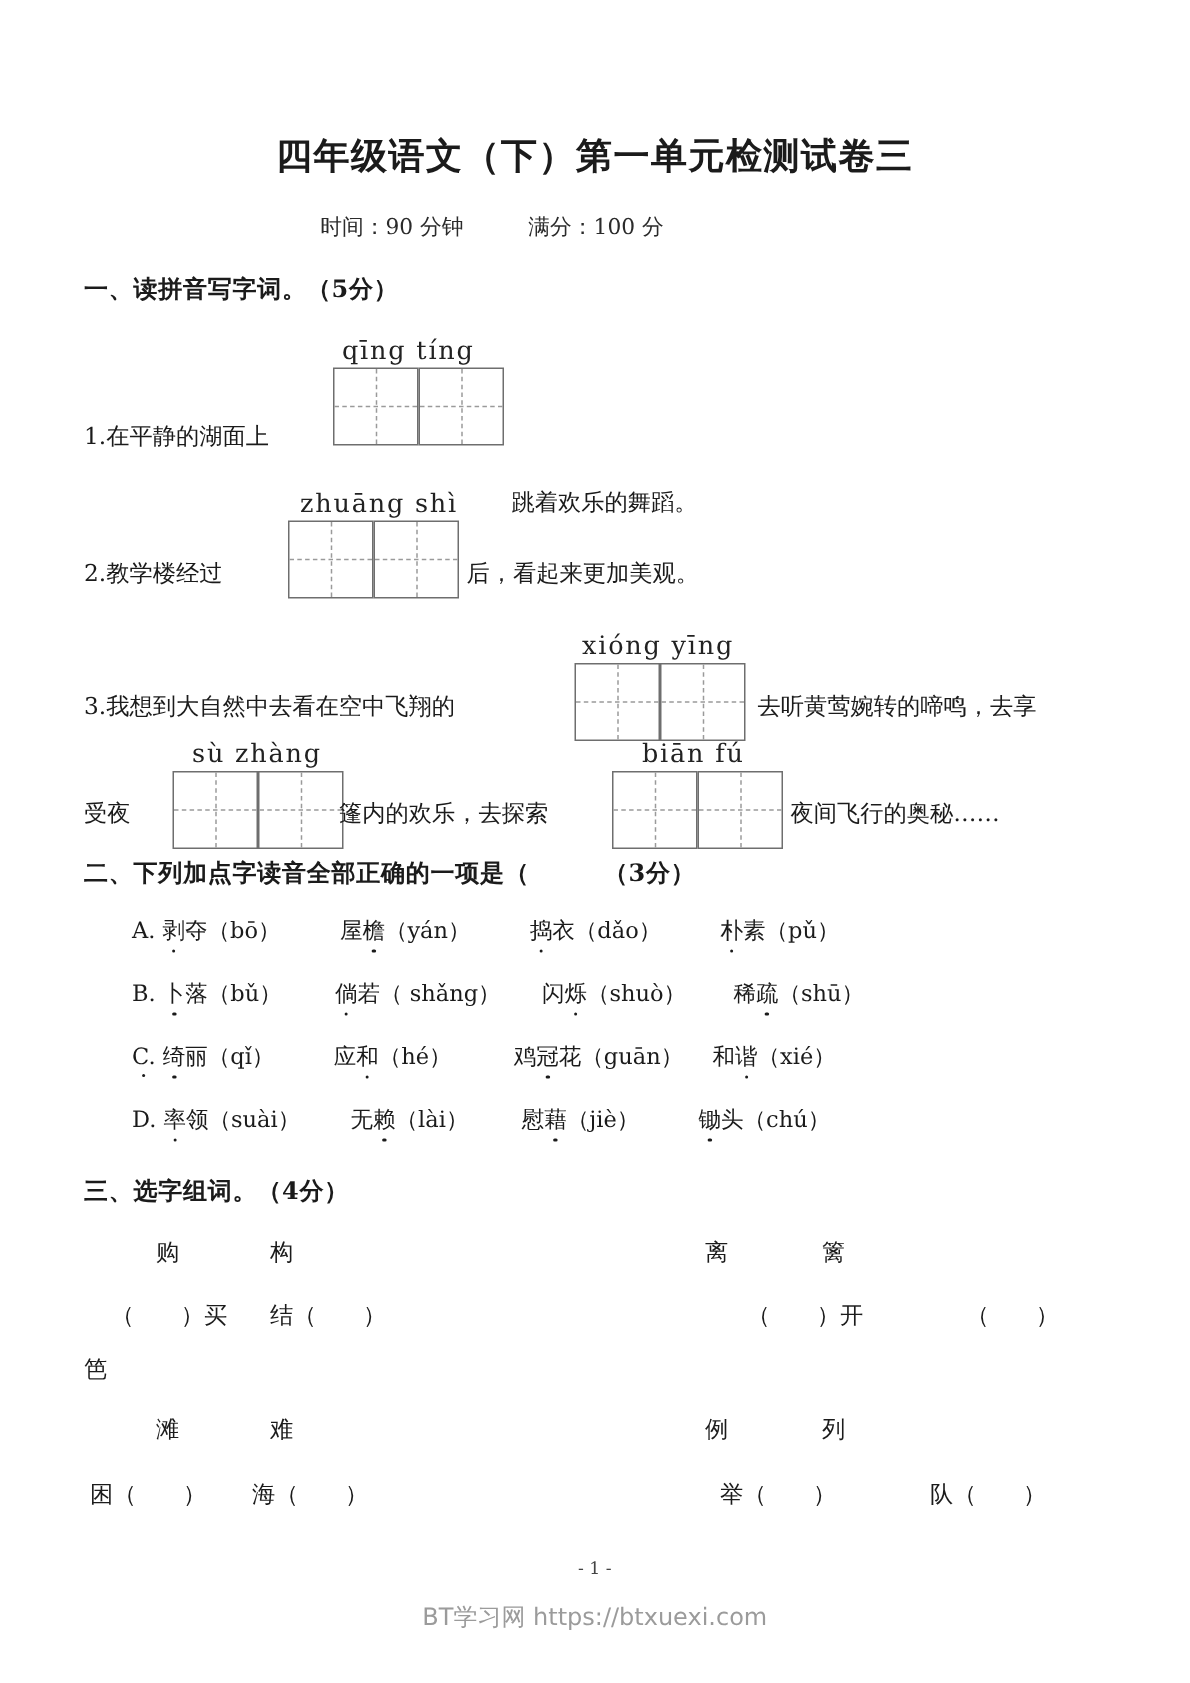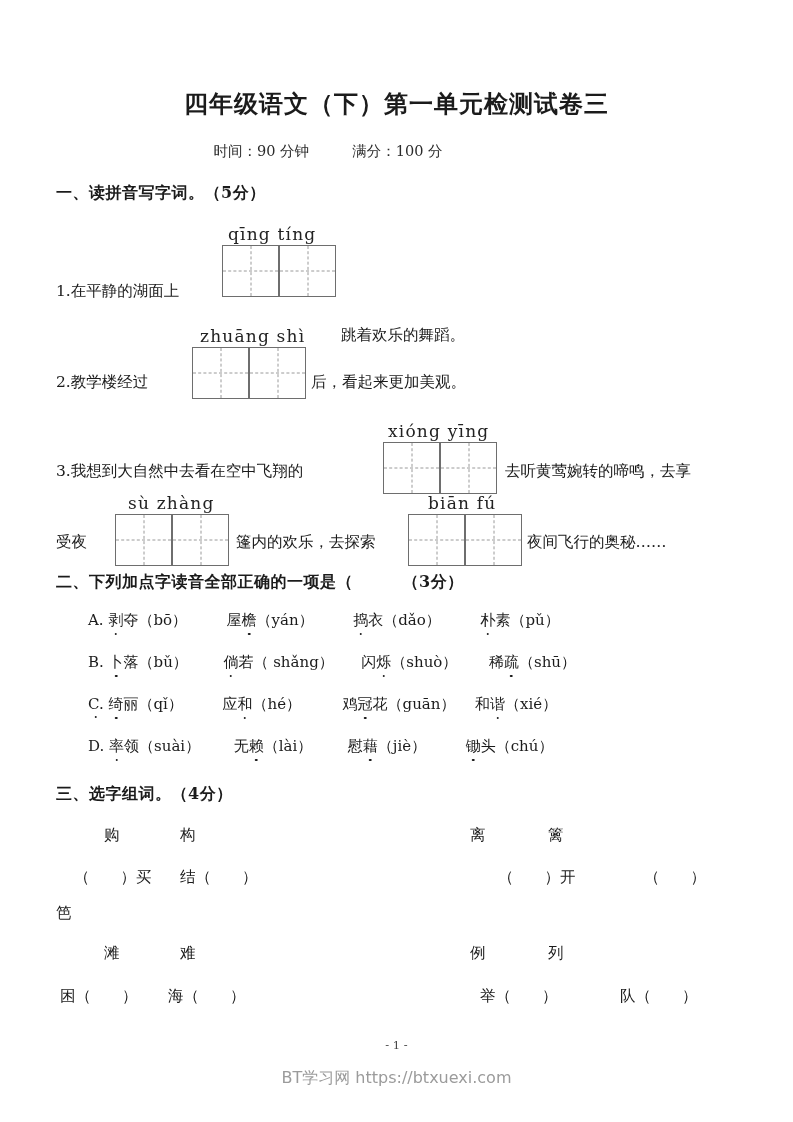--- a/index.html
+++ b/index.html
@@ -138,21 +138,21 @@
   <div class="tzg" style="left:115px; top:514px;">
     <div class="cell" style="width:57px;height:52px;"></div>
     <div class="cell mid" style="width:57px;height:52px;"></div>
   </div>
   <div class="pinyin" style="left:428px; top:493px;">biān fú</div>
   <div class="tzg" style="left:408px; top:514px;">
     <div class="cell" style="width:57px;height:52px;"></div>
     <div class="cell mid" style="width:57px;height:52px;"></div>
   </div>
   <div class="t" style="left:56px; top:532px;">受夜</div>
-  <div class="t" style="left:236px; top:532px;">篷内的欢乐，去探索</div>
+  <div class="t" style="left:226px; top:532px;">篷内的欢乐，去探索</div>
   <div class="t" style="left:527px; top:532px;">夜间飞行的奥秘……</div>
 
   <div class="sec-head" style="top:572px;">二、下列加点字读音全部正确的一项是（　　　（3分）</div>
 
   <div class="choice" style="top:611px;">
     <span>A.</span>
     <span><span class="dotted">剥</span><span>夺</span><span>（bō）</span></span>
     <span style="display:inline-block;width:30px;"></span>
     <span><span>屋</span><span class="dotted">檐</span><span>（yán）</span></span>
     <span style="display:inline-block;width:30px;"></span>

